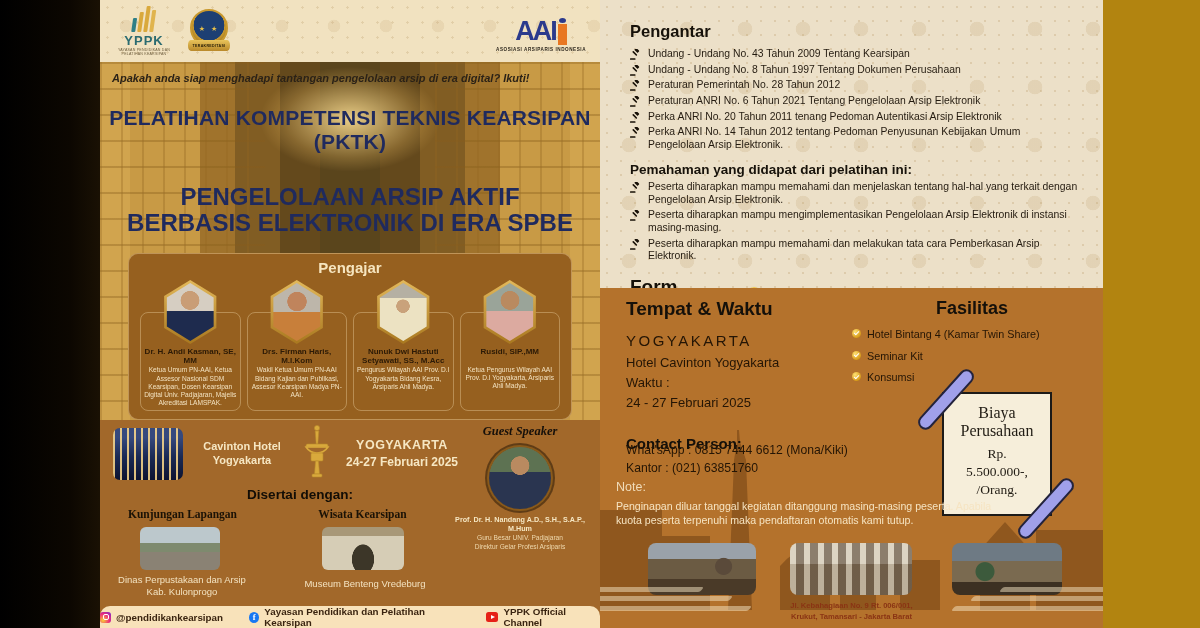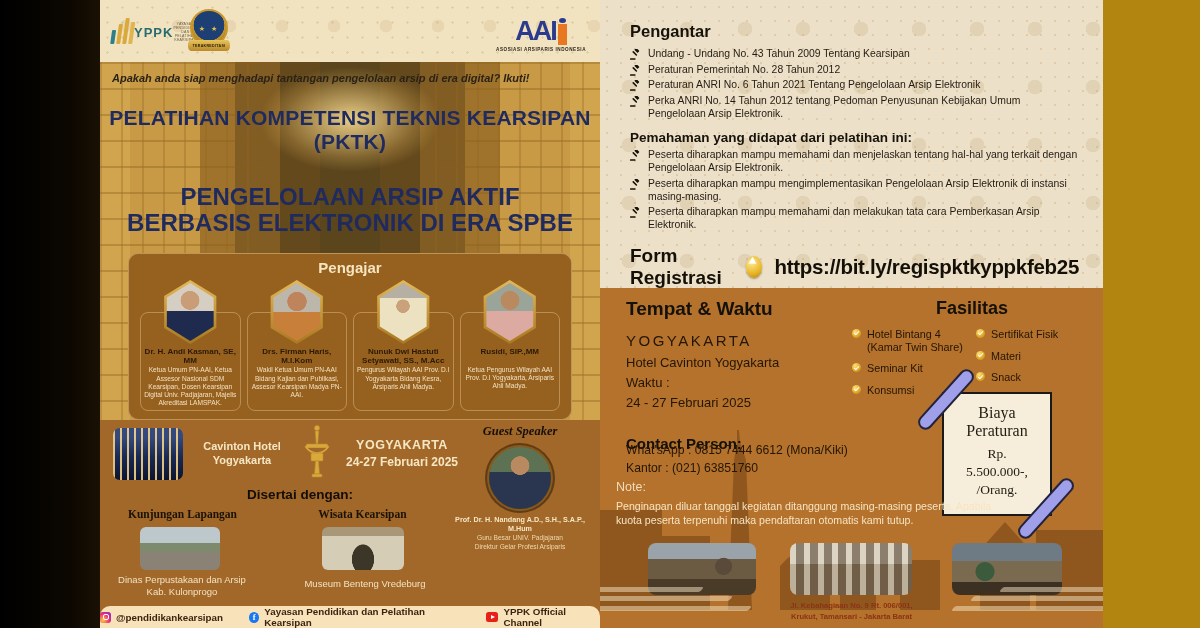--- a/index.html
+++ b/index.html
@@ -19,21 +19,21 @@
   .panel-left { left:100px; top:0; width:500px; height:628px; background:#a2682a; }
 
   .pl-header {
     left:0; top:0; width:500px; height:62px;
     background-color:#f1e2c0;
     background-image: radial-gradient(circle, rgba(190,160,110,.30) 1px, transparent 1.4px),
                       radial-gradient(circle, rgba(190,160,110,.18) 6px, transparent 6.6px);
     background-size: 15px 15px, 52px 52px;
     display:flex; align-items:center; padding:4px 14px 4px 12px;
   }
-  .yppk { display:flex; flex-direction:row; align-items:center; width:64px; }
+  .yppk { display:flex; flex-direction:column; align-items:center; width:64px; }
   .yppk-bars { display:flex; align-items:flex-end; gap:2px; height:26px; transform:skewX(-8deg); }
   .yppk-bars i { display:block; width:4px; border-radius:1px; }
   .yppk-bars i:nth-child(1){ height:14px; background:#2e7f86; }
   .yppk-bars i:nth-child(2){ height:20px; background:#d9a93c; }
   .yppk-bars i:nth-child(3){ height:26px; background:#d9a93c; }
   .yppk-bars i:nth-child(4){ height:22px; background:#e0b44e; }
   .yppk-name { font-size:13px; font-weight:bold; color:#2a6b70; letter-spacing:1px; line-height:1; margin-top:2px;}
   .yppk-sub  { font-size:3.6px; color:#6d5c3c; text-align:center; margin-top:1px; letter-spacing:.2px; }
 
   .badge { width:46px; height:46px; margin-left:10px; position:relative; }
@@ -363,29 +363,45 @@
             <rect x="0" y="20" width="12" height="3.4" rx="1.2"></rect>
           </svg>
         <span>Undang - Undang No. 43 Tahun 2009 Tentang Kearsipan</span>
       </li>
       <li class="law-item">
         <svg width="11" height="11" viewBox="0 0 24 24" fill="#171006">
             <rect x="10" y="0" width="10" height="6" rx="1.5" transform="rotate(45 15 3)"></rect>
             <rect x="4" y="8" width="13" height="3.4" rx="1.7" transform="rotate(45 10.5 9.7)"></rect>
             <rect x="0" y="20" width="12" height="3.4" rx="1.2"></rect>
           </svg>
+        <span>Undang - Undang No. 8  Tahun 1997 Tentang Dokumen Perusahaan</span>
+      </li>
+      <li class="law-item">
+        <svg width="11" height="11" viewBox="0 0 24 24" fill="#171006">
+            <rect x="10" y="0" width="10" height="6" rx="1.5" transform="rotate(45 15 3)"></rect>
+            <rect x="4" y="8" width="13" height="3.4" rx="1.7" transform="rotate(45 10.5 9.7)"></rect>
+            <rect x="0" y="20" width="12" height="3.4" rx="1.2"></rect>
+          </svg>
         <span>Peraturan Pemerintah No. 28 Tahun 2012</span>
       </li>
       <li class="law-item">
         <svg width="11" height="11" viewBox="0 0 24 24" fill="#171006">
             <rect x="10" y="0" width="10" height="6" rx="1.5" transform="rotate(45 15 3)"></rect>
             <rect x="4" y="8" width="13" height="3.4" rx="1.7" transform="rotate(45 10.5 9.7)"></rect>
             <rect x="0" y="20" width="12" height="3.4" rx="1.2"></rect>
           </svg>
         <span>Peraturan ANRI No. 6 Tahun 2021 Tentang Pengelolaan Arsip Elektronik</span>
+      </li>
+      <li class="law-item">
+        <svg width="11" height="11" viewBox="0 0 24 24" fill="#171006">
+            <rect x="10" y="0" width="10" height="6" rx="1.5" transform="rotate(45 15 3)"></rect>
+            <rect x="4" y="8" width="13" height="3.4" rx="1.7" transform="rotate(45 10.5 9.7)"></rect>
+            <rect x="0" y="20" width="12" height="3.4" rx="1.2"></rect>
+          </svg>
+        <span>Perka ANRI No. 20 Tahun 2011 tenang Pedoman Autentikasi Arsip Elektronik</span>
       </li>
       <li class="law-item">
         <svg width="11" height="11" viewBox="0 0 24 24" fill="#171006">
             <rect x="10" y="0" width="10" height="6" rx="1.5" transform="rotate(45 15 3)"></rect>
             <rect x="4" y="8" width="13" height="3.4" rx="1.7" transform="rotate(45 10.5 9.7)"></rect>
             <rect x="0" y="20" width="12" height="3.4" rx="1.2"></rect>
           </svg>
         <span>Perka ANRI No. 14 Tahun 2012 tentang Pedoman Penyusunan Kebijakan Umum Pengelolaan Arsip Elektronik.</span>
       </li>
     </ul>
@@ -459,42 +475,28 @@
             </div>
           <div class="fas-item">
               <span class="check-bullet"></span>
               <span>Seminar Kit</span>
             </div>
           <div class="fas-item">
               <span class="check-bullet"></span>
               <span>Konsumsi</span>
             </div>
         </div>
-        <div class="fas-col">
-          <div class="fas-item">
-              <span class="check-bullet"></span>
-              <span>Sertifikat Fisik</span>
-            </div>
-          <div class="fas-item">
-              <span class="check-bullet"></span>
-              <span>Materi</span>
-            </div>
-          <div class="fas-item">
-              <span class="check-bullet"></span>
-              <span>Snack</span>
-            </div>
-        </div>
       </div>
     </div>
 
     <div class="abs biaya-box">
       <div class="tape tape-tl"></div>
       <div class="tape tape-br"></div>
       <div class="biaya-l1">Biaya</div>
-      <div class="biaya-l2">Peraturan</div>
+      <div class="biaya-l2">Perusahaan</div>
       <div class="biaya-l3">Rp.</div>
       <div class="biaya-l4">5.500.000-,</div>
       <div class="biaya-l5">/Orang.</div>
     </div>
 
     <div class="abs note-heading">Note:</div>
     <div class="abs note-text">Penginapan diluar tanggal kegiatan ditanggung masing-masing peserta. Apabila kuota peserta terpenuhi maka pendaftaran otomatis kami tutup.</div>
 
     <div class="activity act1"></div>
     <div class="activity act2"></div>

